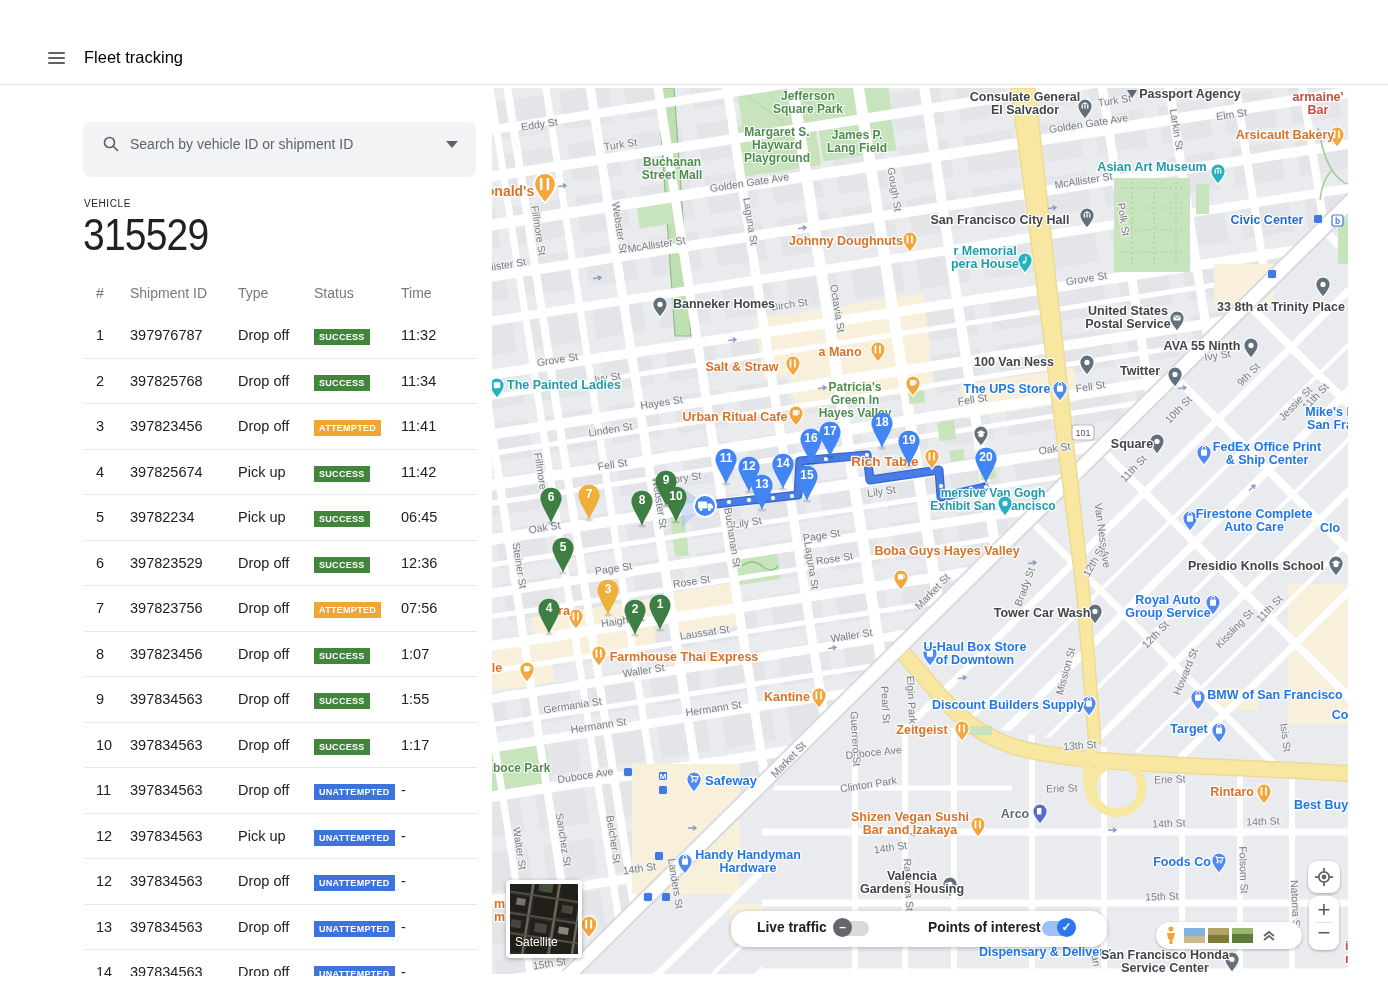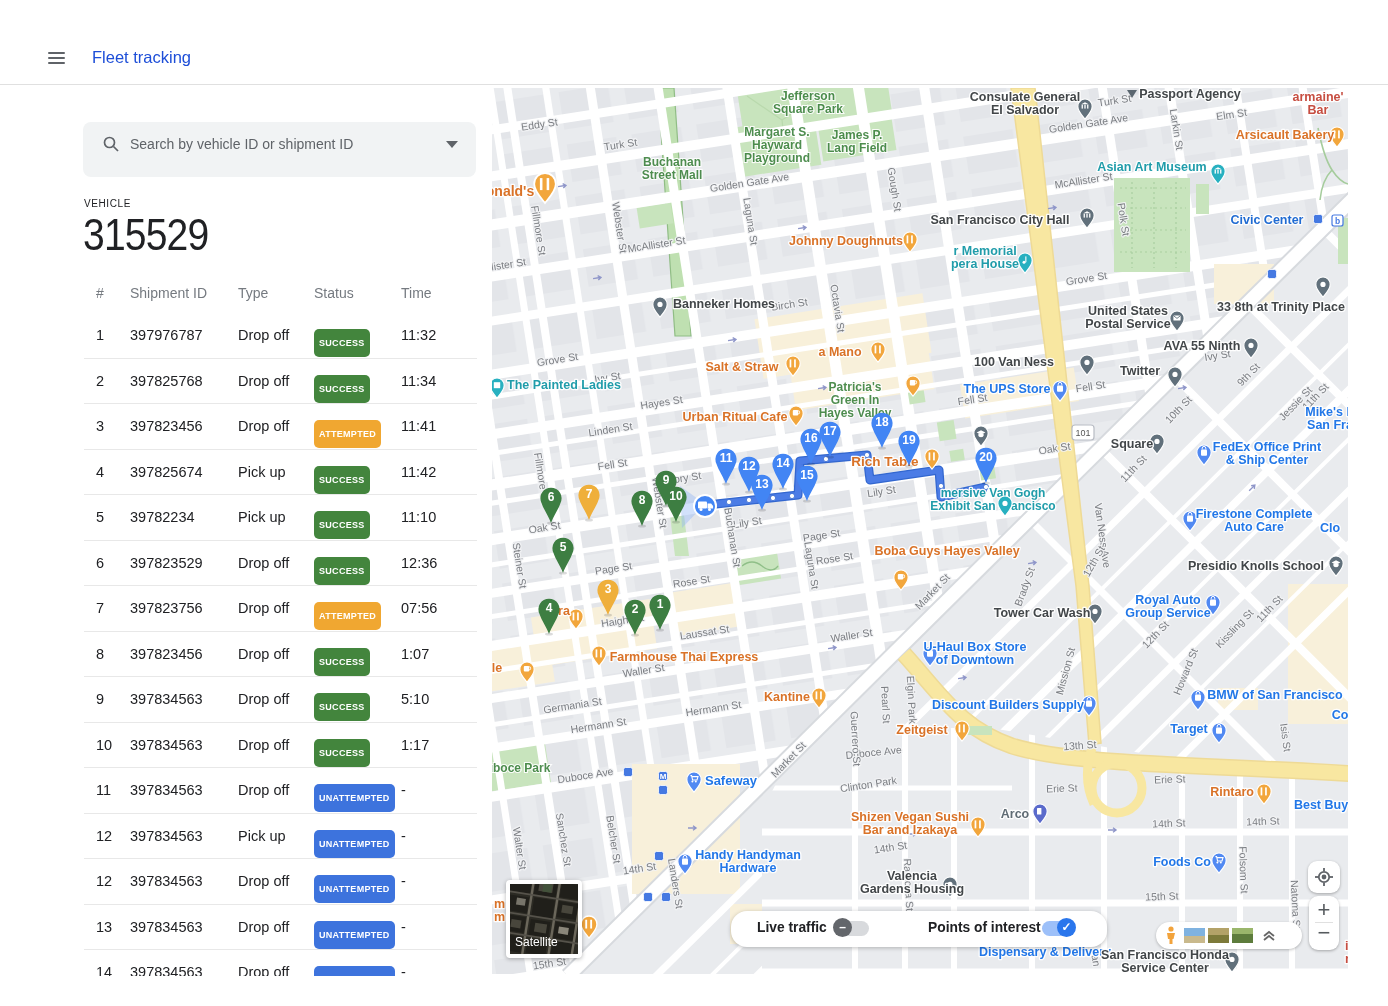--- a/index.html
+++ b/index.html
@@ -1,34 +1,34 @@
 <!DOCTYPE html>
 <html><head><meta charset="utf-8">
 <style>
 html,body{margin:0;padding:0;background:#fff;width:1388px;height:1006px;overflow:hidden;
 font-family:"Liberation Sans",sans-serif;}
 .abs{position:absolute;}
 #burger{left:48px;top:52px;width:17px;}
 #burger div{height:1.8px;background:#5f6368;margin-bottom:3.4px;border-radius:1px;}
-#title{left:84px;top:48px;font-size:16.5px;color:#1d4ed8;margin-left:8px;}
+#title{left:84px;top:48px;font-size:16.5px;color:#000000;}
 #hdrline{left:0;top:84px;width:1388px;height:1px;background:#e0e0e0;}
 #search{left:83px;top:122px;width:393px;height:55px;background:#f1f3f4;border-radius:8px;}
 #search .ph{position:absolute;left:47px;top:14px;font-size:14px;color:#5f6368;}
 #search .caret{position:absolute;right:18px;top:19px;width:0;height:0;
 border-left:6px solid transparent;border-right:6px solid transparent;border-top:7px solid #5f6368;}
 #vlabel{left:84px;top:198px;font-size:10px;font-weight:normal;letter-spacing:0.6px;color:#202124;}
 #vnum{left:83px;top:208px;font-size:46px;color:#202124;letter-spacing:-1px;transform:scale(0.85,0.97);transform-origin:0 0;}
 #thead{left:84px;top:285px;width:393px;height:26px;color:#757a80;font-size:14px;}
 #thead span,.row span{position:absolute;top:0;}
 .c0{left:12px;} .c1{left:46px;} .c2{left:154px;} .c4{left:317px;}
 #tbody{left:84px;top:313px;width:393px;height:663px;overflow:hidden;}
 .row{position:relative;height:44.5px;border-bottom:1px solid #e8e8e8;font-size:14.5px;color:#202124;}
 .row span{top:14px;}
 .badge{left:230px;color:#fff;font-size:9px;font-weight:bold;letter-spacing:0.3px;
-padding:9px 5px;border-radius:5px;top:16px!important;}
+padding:3px 5px;border-radius:0;top:16px!important;}
 #map{left:492px;top:88px;width:856px;height:886px;overflow:hidden;background:#e9ebee;}
 #togglebar{left:731px;top:911px;width:376px;height:36px;background:#fff;border-radius:16px;
 box-shadow:0 1px 4px rgba(0,0,0,0.25);font-size:13.8px;color:#202124;font-weight:bold;}
 #satthumb{left:506px;top:880px;width:68px;height:70px;background:#2e2e2b;border:4px solid #fff;
 border-radius:4px;box-shadow:0 1px 4px rgba(0,0,0,0.3);}
 #satlabel{position:absolute;left:5px;bottom:5px;color:#fff;font-size:12px;}
 #pegbar{left:1156px;top:922px;width:146px;height:27px;background:#fff;border-radius:14px;
 box-shadow:0 1px 3px rgba(0,0,0,0.25);}
 #locbtn{left:1308px;top:861px;width:32px;height:32px;background:#fff;border-radius:9px;
 box-shadow:0 1px 3px rgba(0,0,0,0.3);}
@@ -93,21 +93,21 @@
       <span class="c1">397825674</span>
       <span class="c2">Pick up</span>
       <span class="badge" style="background:#43853d">SUCCESS</span>
       <span class="c4">11:42</span>
     </div>
     <div class="row">
       <span class="c0">5</span>
       <span class="c1">39782234</span>
       <span class="c2">Pick up</span>
       <span class="badge" style="background:#43853d">SUCCESS</span>
-      <span class="c4">11:10</span>
+      <span class="c4">06:45</span>
     </div>
     <div class="row">
       <span class="c0">6</span>
       <span class="c1">397823529</span>
       <span class="c2">Drop off</span>
       <span class="badge" style="background:#43853d">SUCCESS</span>
       <span class="c4">12:36</span>
     </div>
     <div class="row">
       <span class="c0">7</span>
@@ -121,21 +121,21 @@
       <span class="c1">397823456</span>
       <span class="c2">Drop off</span>
       <span class="badge" style="background:#43853d">SUCCESS</span>
       <span class="c4">1:07</span>
     </div>
     <div class="row">
       <span class="c0">9</span>
       <span class="c1">397834563</span>
       <span class="c2">Drop off</span>
       <span class="badge" style="background:#43853d">SUCCESS</span>
-      <span class="c4">5:10</span>
+      <span class="c4">1:55</span>
     </div>
     <div class="row">
       <span class="c0">10</span>
       <span class="c1">397834563</span>
       <span class="c2">Drop off</span>
       <span class="badge" style="background:#43853d">SUCCESS</span>
       <span class="c4">1:17</span>
     </div>
     <div class="row">
       <span class="c0">11</span>

